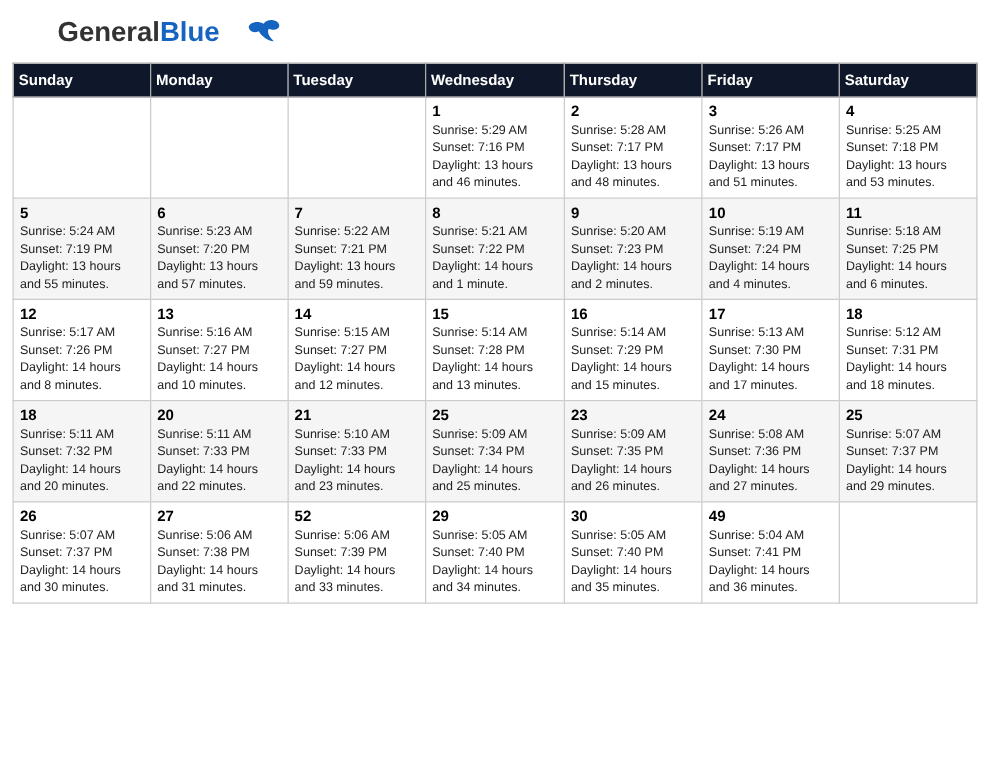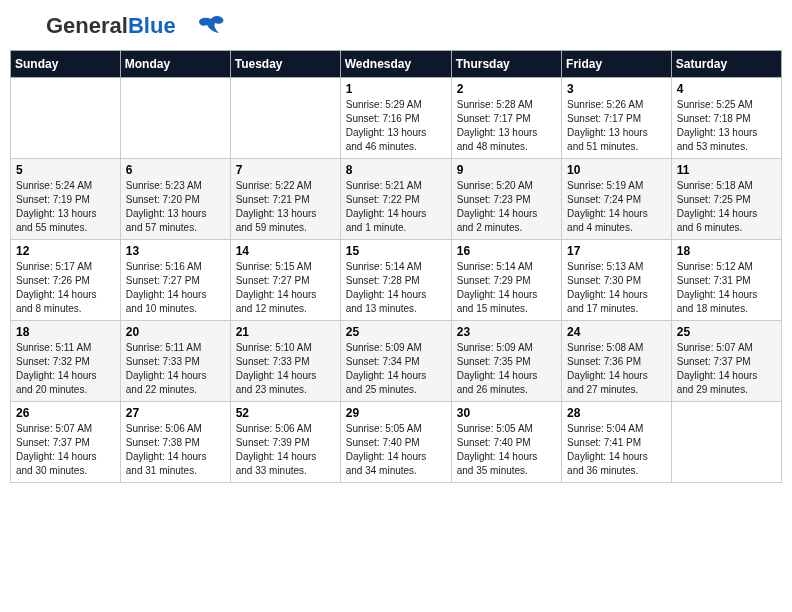--- a/index.html
+++ b/index.html
@@ -234,19 +234,19 @@
         </td>
         <td>
           <div class="day-number">29</div>
           <div class="day-info">Sunrise: 5:05 AM<br>Sunset: 7:40 PM<br>Daylight: 14 hours and 34 minutes.</div>
         </td>
         <td>
           <div class="day-number">30</div>
           <div class="day-info">Sunrise: 5:05 AM<br>Sunset: 7:40 PM<br>Daylight: 14 hours and 35 minutes.</div>
         </td>
         <td>
-          <div class="day-number">28</div>
+          <div class="day-number">49</div>
           <div class="day-info">Sunrise: 5:04 AM<br>Sunset: 7:41 PM<br>Daylight: 14 hours and 36 minutes.</div>
         </td>
         <td class="empty-cell"></td>
       </tr>
     </tbody>
 </table>
 
 </body></html>

